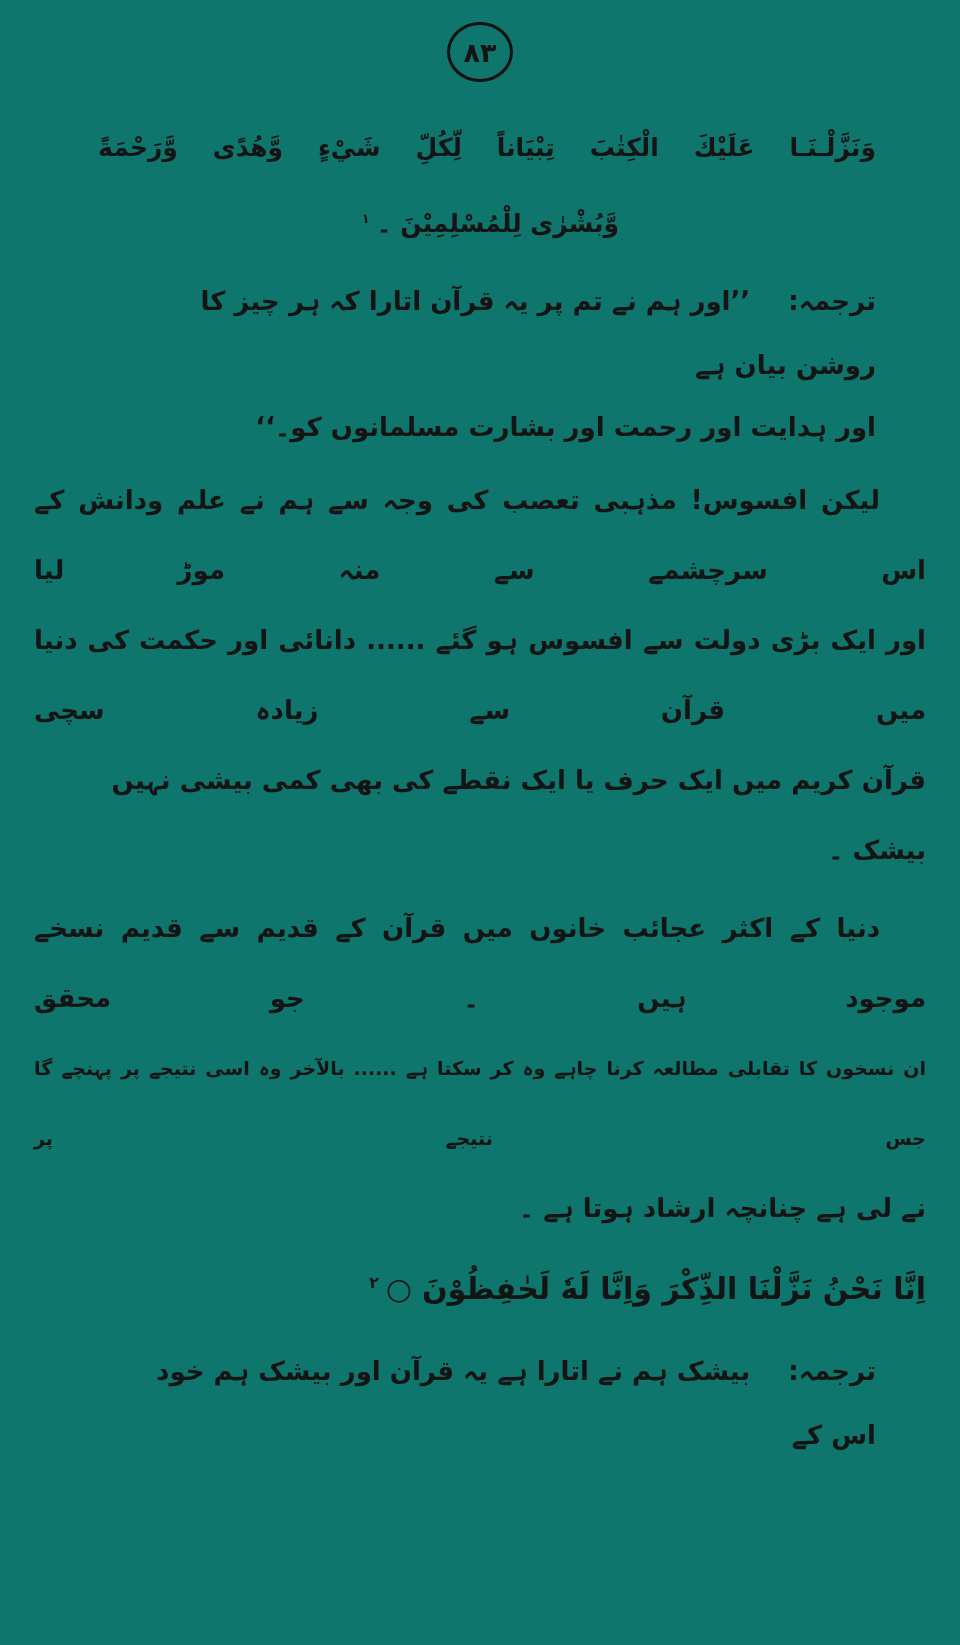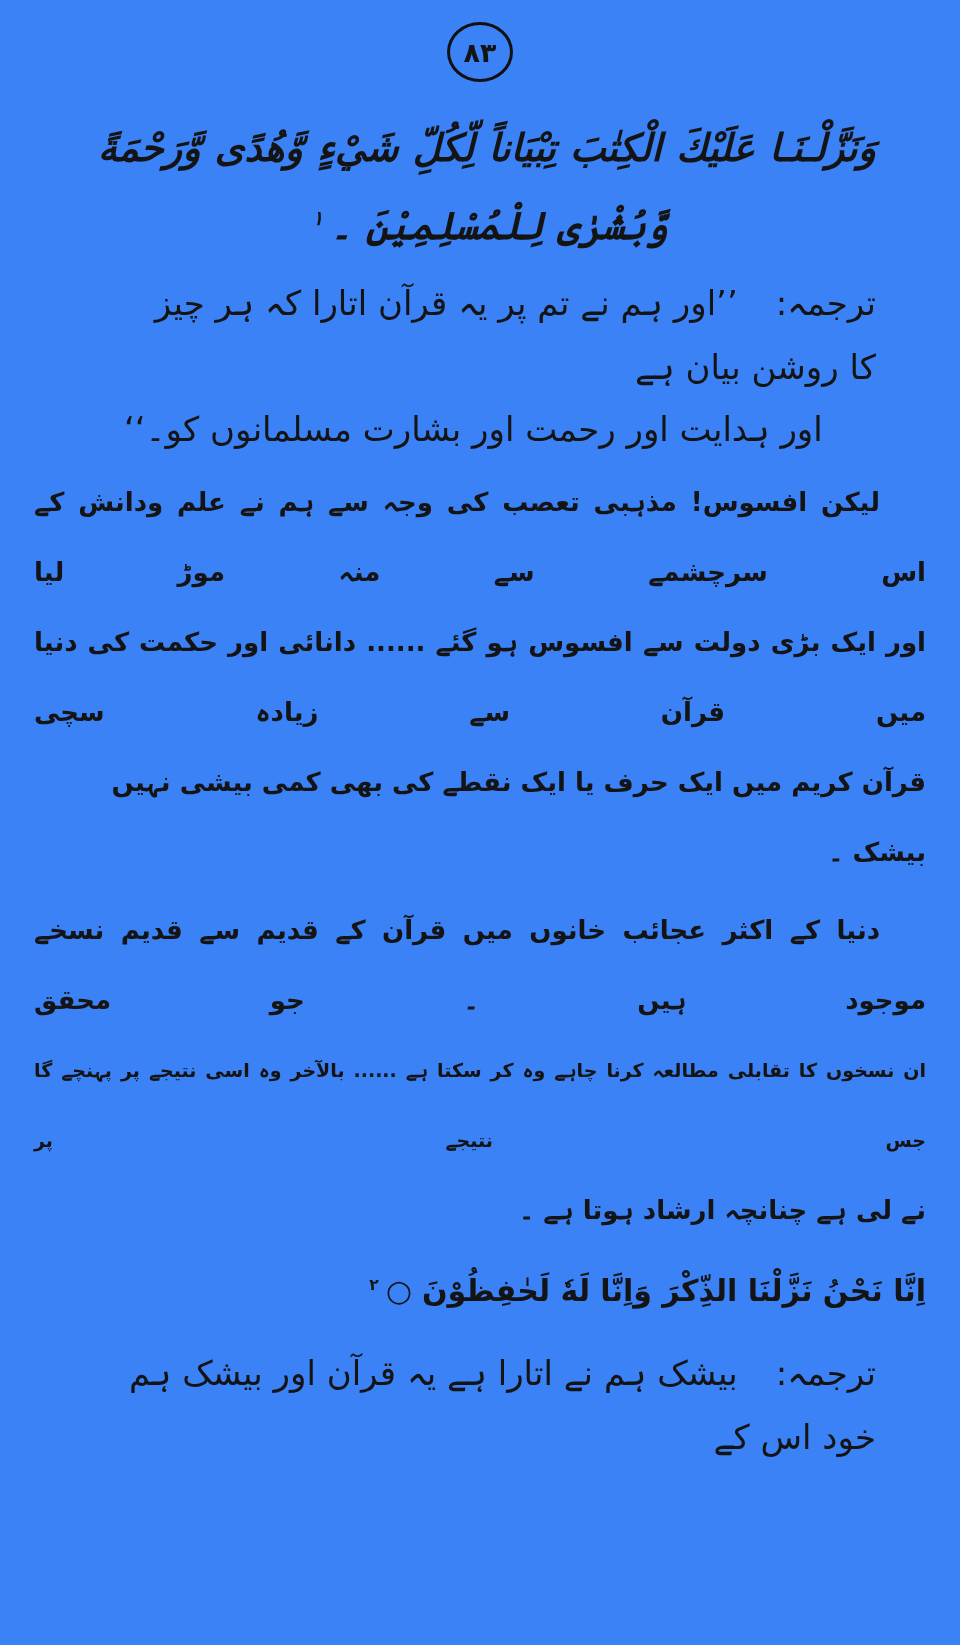--- a/index.html
+++ b/index.html
@@ -1,45 +1,45 @@
 <!DOCTYPE html>
 <html lang="ur"><head>
 <meta charset="utf-8">
 <style>
   html,body{margin:0;padding:0;background:#ffffff;}
   .page{
     position:relative;
     width:960px;height:1645px;
-    background:#3b82f6;
+    background:#0f766e;
     color:#141414;
     font-family:"DejaVu Sans", sans-serif;
     direction:rtl;
     overflow:hidden;
     box-sizing:border-box;
     padding:22px 34px 4px 34px;
   }
   
   .pn-wrap{text-align:center;margin-bottom:10px;}
   .pn-circle{
     display:inline-flex;align-items:center;justify-content:center;
     width:60px;height:54px;border:3.5px solid #111;border-radius:50%;
     font-weight:bold;font-size:27px;line-height:1;
   }
   
-  .verse1{margin:26px 50px 0 64px;font-weight:bold;font-size:38px;font-style:italic;}
+  .verse1{margin:26px 50px 0 64px;font-weight:bold;font-size:25px;}
   .verse1 .l1{line-height:80px;text-align:justify;text-align-last:justify;}
   .verse1 .l2{line-height:62px;text-align:center;}
   .verse2{margin-top:4px;font-weight:bold;font-size:30px;line-height:72px;}
   sup.fn{font-size:0.52em;vertical-align:super;margin:0 7px;font-weight:bold;}
   .endmark{margin-right:10px;}
   
-  .trans{margin:14px 50px 0 90px;font-size:34px;font-weight:normal;}
+  .trans{margin:14px 50px 0 90px;font-size:26px;font-weight:bold;}
   .trans .l1{line-height:64px;text-align:start;}
   .trans .label{margin-left:38px;}
-  .trans .l2{line-height:60px;text-align:left;}
+  .trans .l2{line-height:60px;text-align:right;}
   
   .para{margin-top:8px;font-size:26px;font-weight:bold;}
   .para .line{line-height:70px;}
   .line.fill{text-align:justify;text-align-last:justify;}
   .line.end{text-align:start;}
   .line.indent{text-indent:46px;}
   .line.tight{font-size:19px;}
 </style>
 </head>
 <body>

